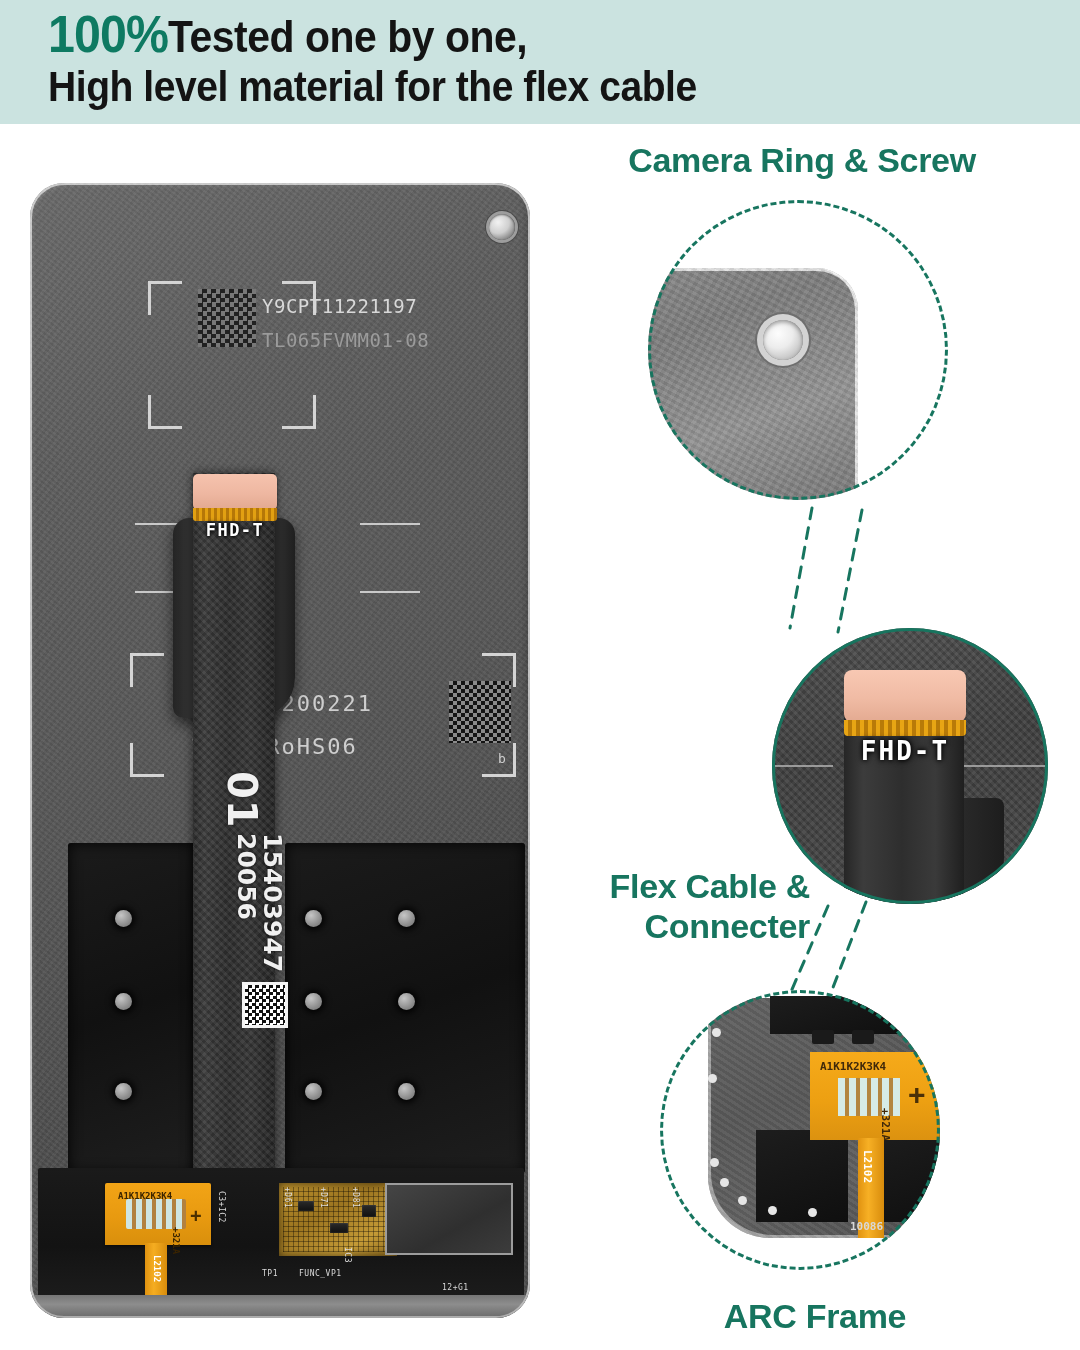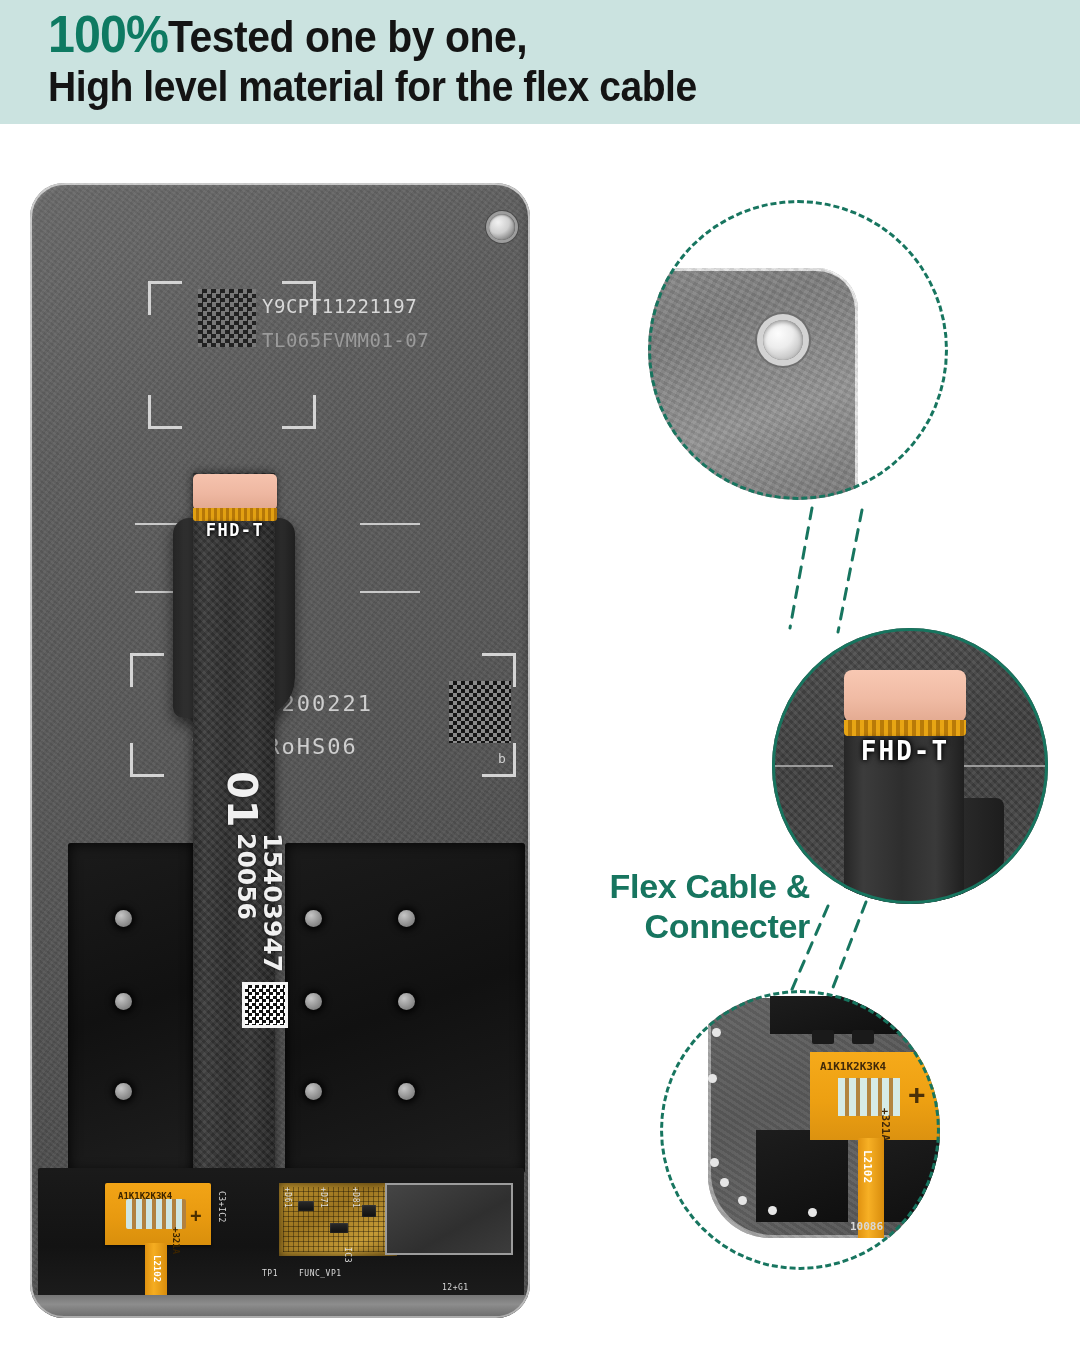--- a/index.html
+++ b/index.html
@@ -508,22 +508,24 @@
 
 <div id="page">
 
   <div id="header-banner">
     <div id="header-line1">
       <span class="pct">100%</span><span>Tested one by one,</span>
     </div>
     <div id="header-line2">High level material for the flex cable</div>
   </div>
 
+  <div class="callout-title" id="title-camera">Camera Ring &amp; Screw</div>
   <div class="callout-title" id="title-flex">Flex Cable &amp;
 Connecter</div>
+  <div class="callout-title" id="title-arc">ARC Frame</div>
 
   <div id="main-panel">
     <div id="panel-noise"></div>
 
     <div id="camera-hole"></div>
 
     <div class="crop-mark" style="left:118px; top:98px;">
       <i class="cm-h" style="left:0; top:0;"></i>
         <i class="cm-v" style="left:0; top:0;"></i>
     </div>
@@ -535,21 +537,21 @@
       <i class="cm-h" style="left:0; top:31px;"></i>
         <i class="cm-v" style="left:0; top:0;"></i>
     </div>
     <div class="crop-mark" style="left:252px; top:212px;">
       <i class="cm-h" style="left:0; top:31px;"></i>
         <i class="cm-v" style="left:31px; top:0;"></i>
     </div>
 
     <div id="label-dm"></div>
     <div class="panel-text" id="txt-serial">Y9CPT11221197</div>
-    <div class="panel-text" id="txt-model">TL065FVMM01-07</div>
+    <div class="panel-text" id="txt-model">TL065FVMM01-08</div>
 
     <div class="hline" style="left:105px; top:340px; width:60px;"></div>
     <div class="hline" style="left:330px; top:340px; width:60px;"></div>
     <div class="hline" style="left:105px; top:408px; width:60px;"></div>
     <div class="hline" style="left:330px; top:408px; width:60px;"></div>
 
     <div class="crop-mark" style="left:100px; top:470px;">
       <i class="cm-h" style="left:0; top:0;"></i>
         <i class="cm-v" style="left:0; top:0;"></i>
     </div>

